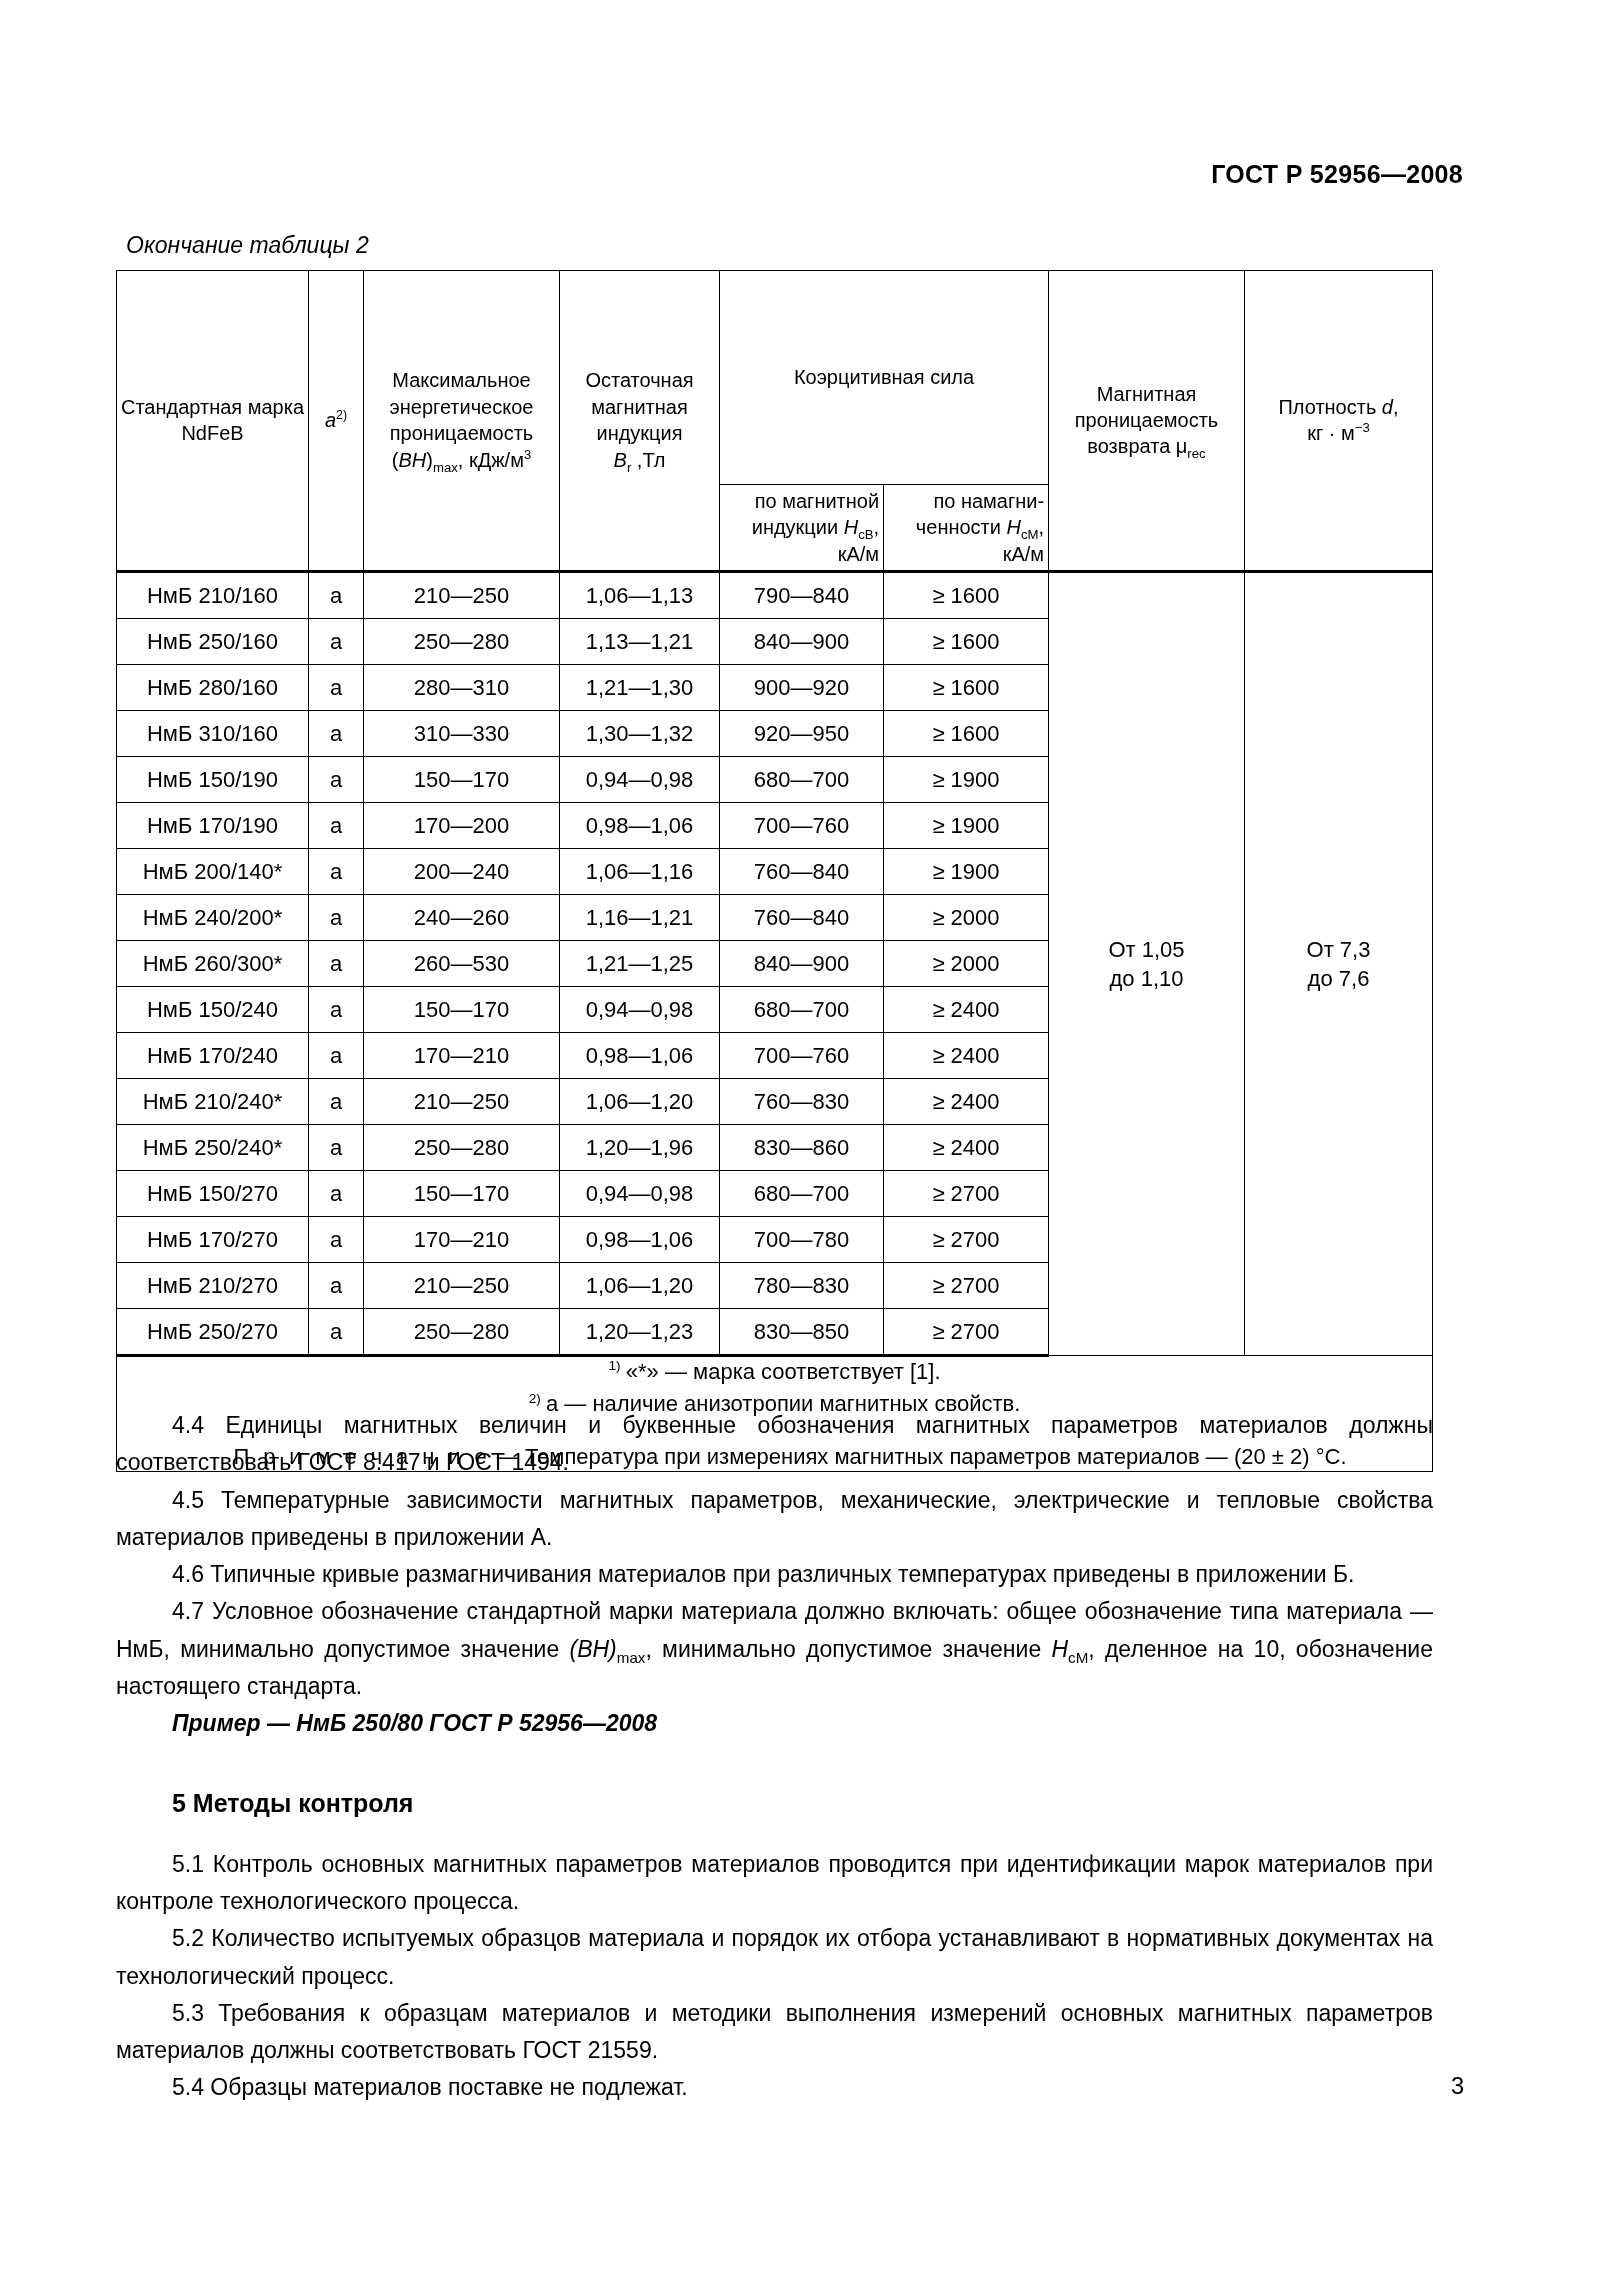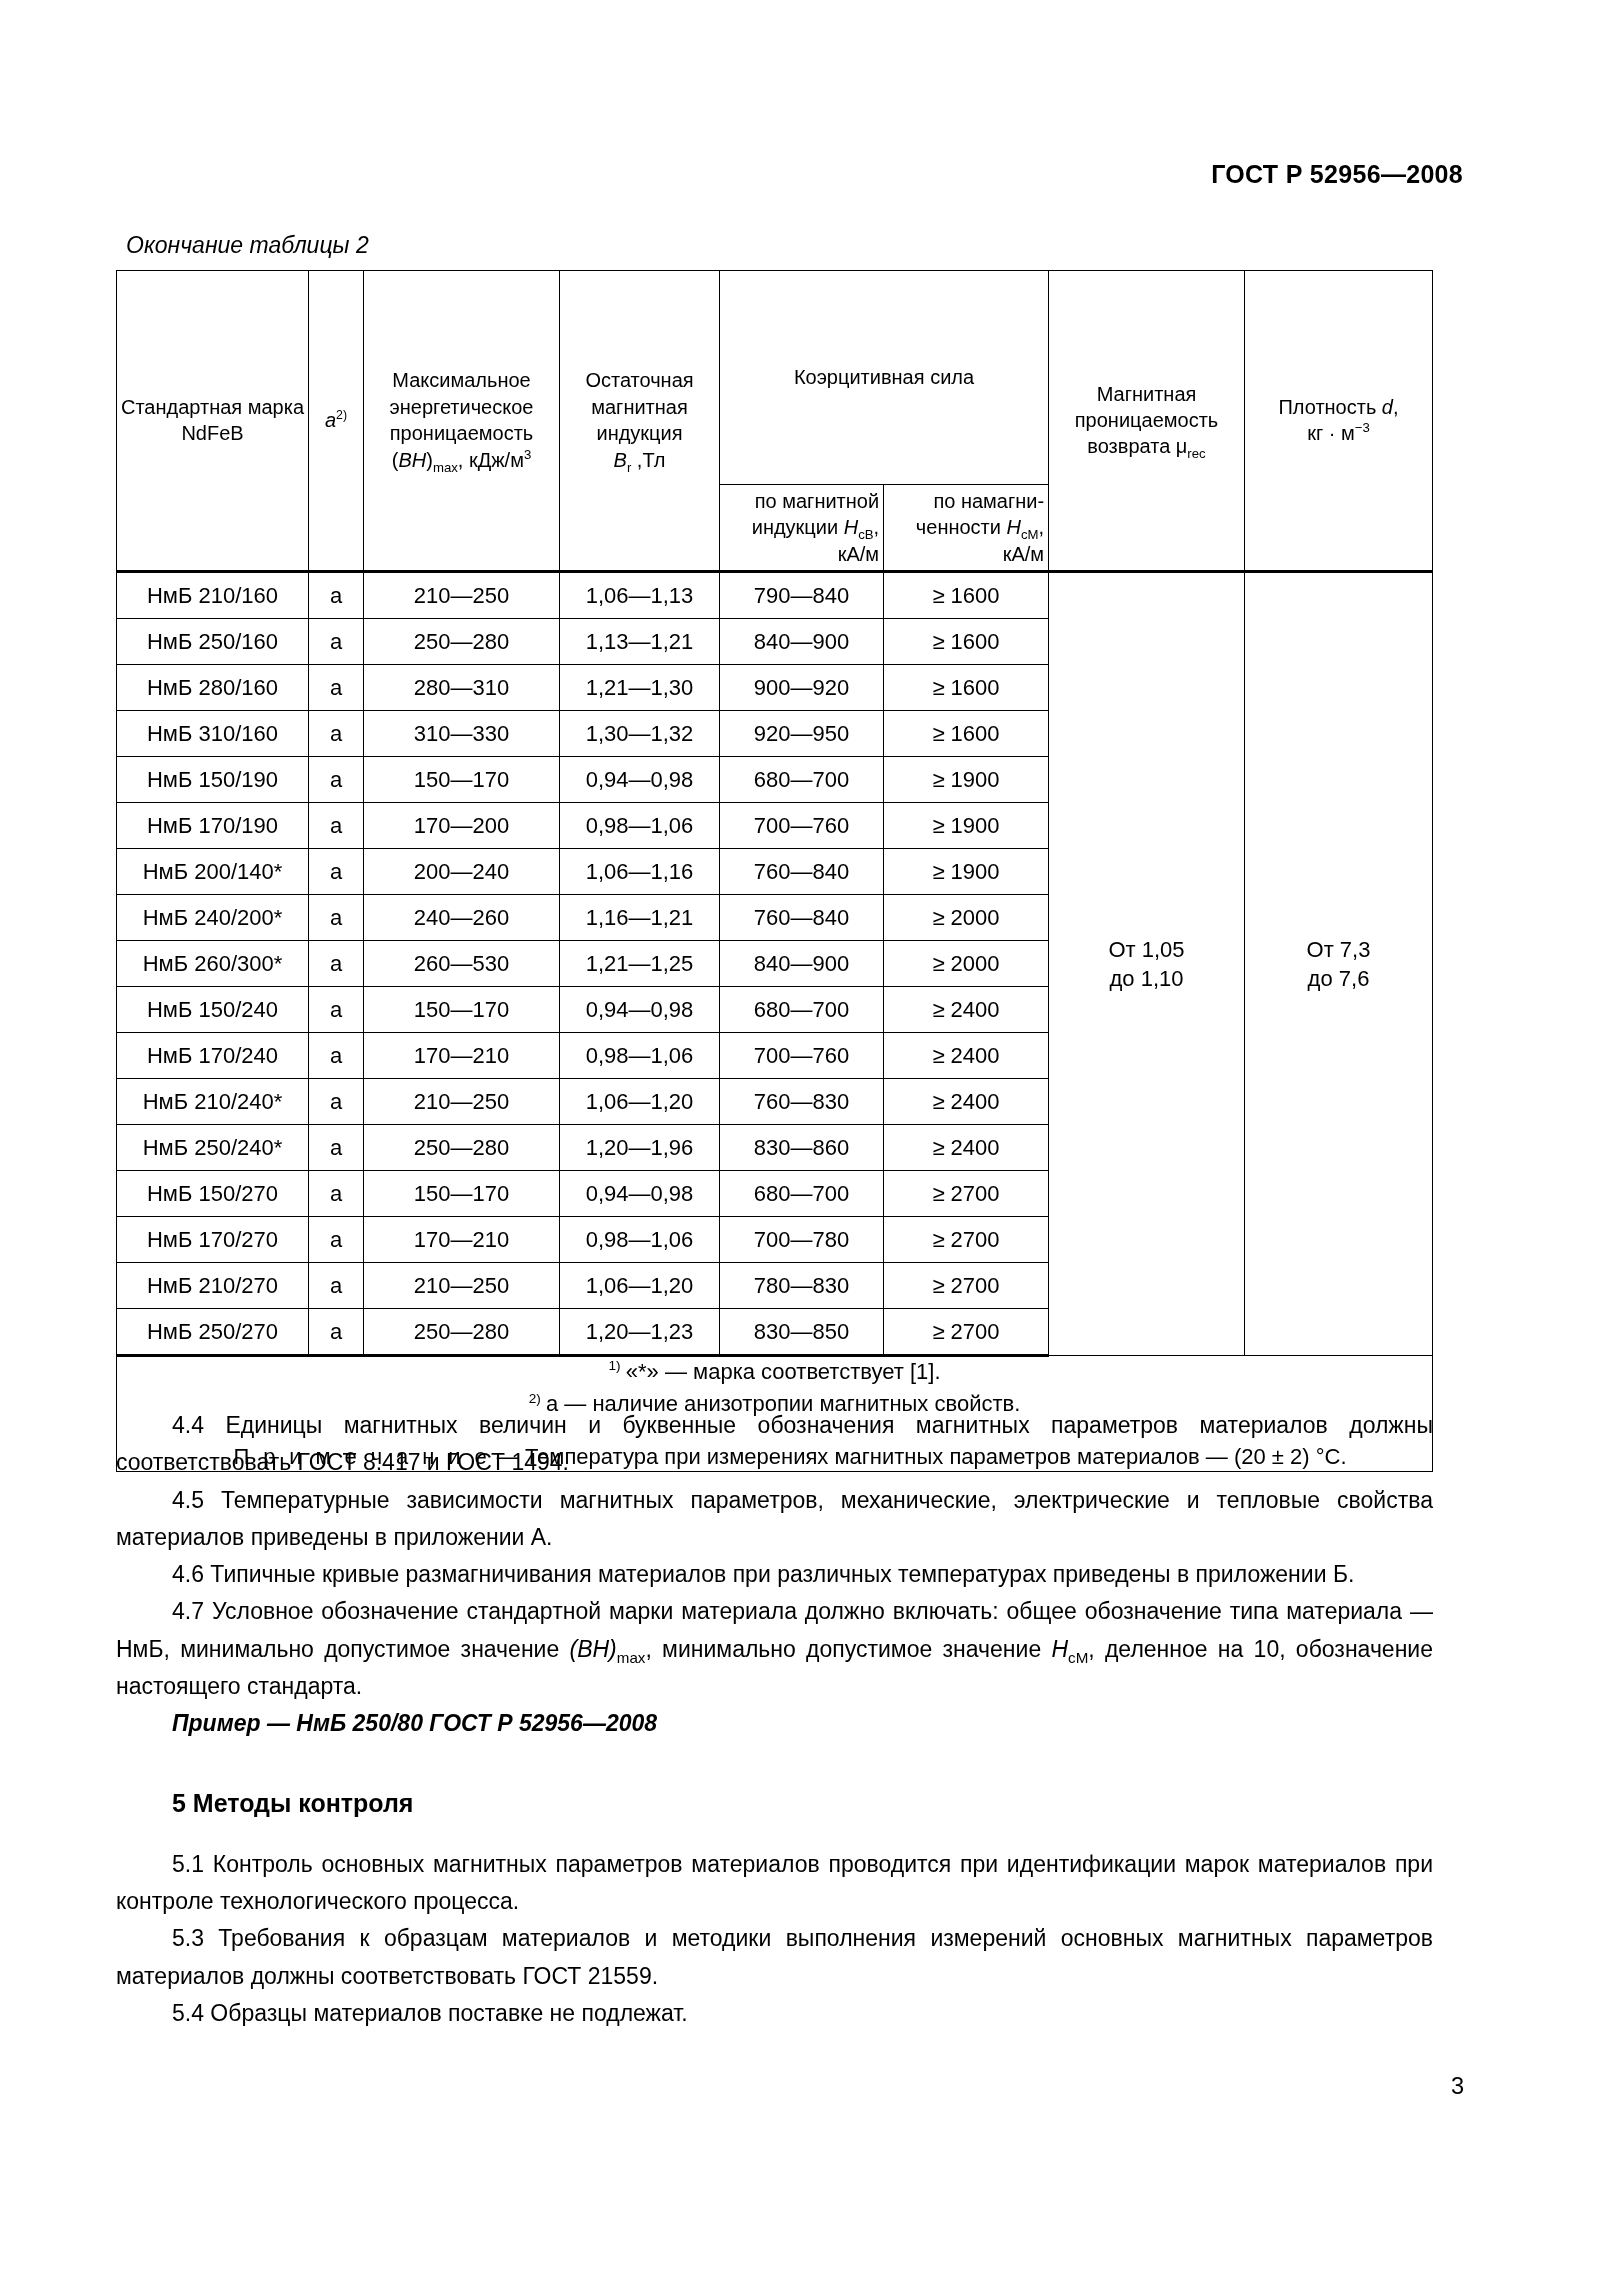--- a/index.html
+++ b/index.html
@@ -377,20 +377,21 @@
   <div class="body-text">
     <p>4.4  Единицы магнитных величин и буквенные обозначения магнитных параметров материалов должны соответствовать ГОСТ 8.417 и ГОСТ 1494.</p>
     <p>4.5  Температурные зависимости магнитных параметров, механические, электрические и тепловые свойства материалов приведены в приложении А.</p>
     <p>4.6  Типичные кривые размагничивания материалов при различных температурах приведены в приложении Б.</p>
     <p><span>4.7  Условное обозначение стандартной марки материала должно включать: общее обозначение типа материала — НмБ, минимально допустимое значение </span><i class="var">(BH)</i><sub class="sb">max</sub><span>, минимально допустимое значение </span><i class="var">H</i><sub class="sb">сМ</sub><span>, деленное на 10, обозначение настоящего стандарта.</span></p>
     <p class="ex">Пример — НмБ 250/80 ГОСТ Р 52956—2008</p>
 
     <h2 class="sec">5  Методы контроля</h2>
 
     <p>5.1  Контроль основных магнитных параметров материалов проводится при идентификации марок материалов при контроле технологического процесса.</p>
+    <p>5.2  Количество испытуемых образцов материала и порядок их отбора устанавливают в нормативных документах на технологический процесс.</p>
     <p>5.3  Требования к образцам материалов и методики выполнения измерений основных магнитных параметров материалов должны соответствовать ГОСТ 21559.</p>
     <p>5.4  Образцы материалов поставке не подлежат.</p>
   </div>
 
   <div class="page-number">3</div>
 
 </div>
 
 
 </body></html>

